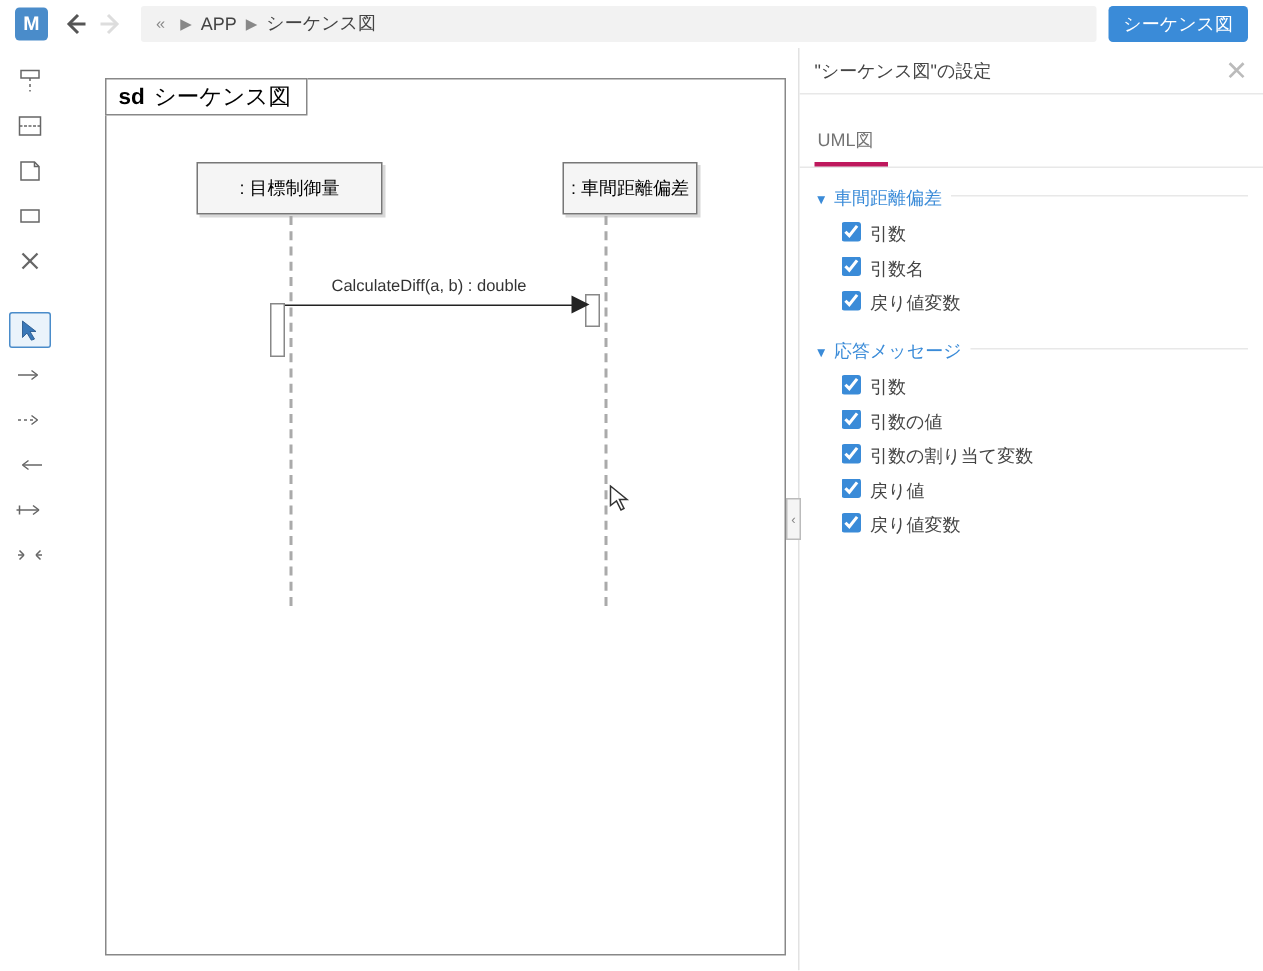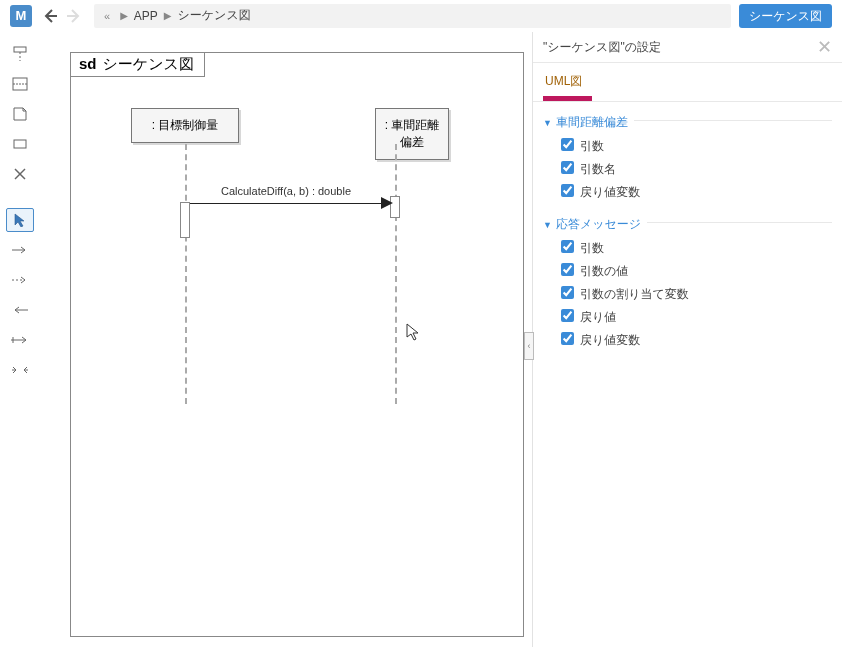--- a/index.html
+++ b/index.html
@@ -19,38 +19,38 @@
 .toolpanel { width: 40px; display: flex; flex-direction: column; align-items: center; padding-top: 10px; gap: 6px; }
 .tool { width: 28px; height: 24px; display: flex; align-items: center; justify-content: center; color: #666; cursor: pointer; font-size: 15px; border: 1px solid transparent; border-radius: 2px; }
 .tool.selected { border: 1px solid #4a8cca; background: #eaf3fb; }
 .tool-sep { height: 10px; }
 
 .canvas-area { flex: 1; position: relative; background: #fff; }
 .diagram-frame { position: absolute; left: 30px; top: 20px; width: 454px; height: 585px; border: 1px solid #888; background: #fff; }
 .frame-label { position: absolute; left: -1px; top: -1px; border: 1px solid #888; padding: 2px 10px 2px 8px; font-size: 15px; background: #fff; }
 .frame-label b { font-weight: bold; margin-right: 6px; }
 
-.lifeline { position: absolute; top: 55px; width: 108px; text-align: center; }
+.lifeline { position: absolute; top: 55px; width: 124px; text-align: center; }
 .lifeline-head { border: 1px solid #777; background: #f5f5f5; font-size: 12px; padding: 8px 4px; box-shadow: 2px 2px 0 #d8d8d8; }
 .lifeline-line { position: absolute; left: 50%; top: 36px; width: 0; height: 260px; border-left: 2px dashed #aaa; }
 .activation { position: absolute; top: 94px; width: 10px; height: 36px; border: 1px solid #888; background: #fff; }
 
 .msg { position: absolute; top: 130px; font-size: 11px; color: #333; }
 .msg-line { position: absolute; height: 0; border-top: 1.5px solid #222; }
 .msg-arrowhead { position: absolute; width: 0; height: 0; border-top: 6px solid transparent; border-bottom: 6px solid transparent; border-left: 12px solid #222; }
 
 .expand-handle { position: absolute; right: -1px; top: 280px; width: 10px; height: 28px; border: 1px solid #bbb; background: #f5f5f5; font-size: 9px; color: #888; display: flex; align-items: center; justify-content: center; cursor: pointer; }
 
 .cursor-icon { position: absolute; left: 335px; top: 270px; font-size: 16px; color: #333; }
 
 .rightpanel { width: 310px; border-left: 1px solid #e2e2e2; display: flex; flex-direction: column; font-size: 12px; color: #444; }
 .rp-header { display: flex; align-items: center; justify-content: space-between; padding: 6px 10px; border-bottom: 1px solid #e8e8e8; }
 .rp-close { font-size: 18px; color: #bbb; cursor: pointer; line-height: 1; }
 .rp-tab { padding: 6px 10px 0 10px; }
-.rp-tab span { display: inline-block; padding: 4px 10px 6px 2px; color: #a16207; border-bottom: 6px solid #be185d; font-size: 12px; }
+.rp-tab span { display: inline-block; padding: 4px 10px 6px 2px; color: #737373; border-bottom: 4px solid #be185d; font-size: 12px; margin-top: 12px; }
 .rp-tab-line { border-bottom: 1px solid #e8e8e8; margin-top: -1px; }
 .rp-section { padding: 8px 10px 0 10px; }
 .rp-sec-head { color: #3a8bd8; font-size: 12px; cursor: pointer; display: flex; align-items: center; gap: 4px; padding: 4px 0; }
 .rp-sec-head .tri { font-size: 9px; color: #3a8bd8; }
 .rp-sec-line { border: none; border-top: 1px solid #e8e8e8; margin: 0 0 4px 0; flex:1; margin-left:6px; }
 .rp-sec-head-row { display:flex; align-items:center; }
 .rp-check { display: flex; align-items: flex-start; gap: 6px; padding: 3px 0 3px 18px; font-size: 12px; color: #444; }
 .rp-check input { width: 13px; height: 13px; accent-color: #3a8bd8; cursor: pointer; }
 </style>
 </head>

